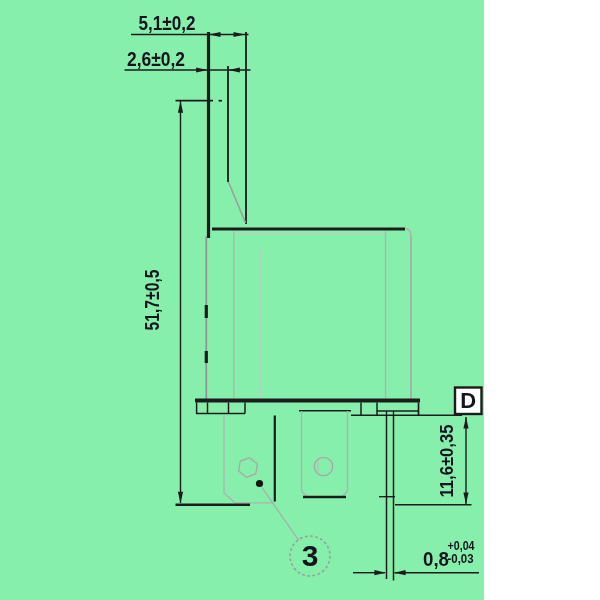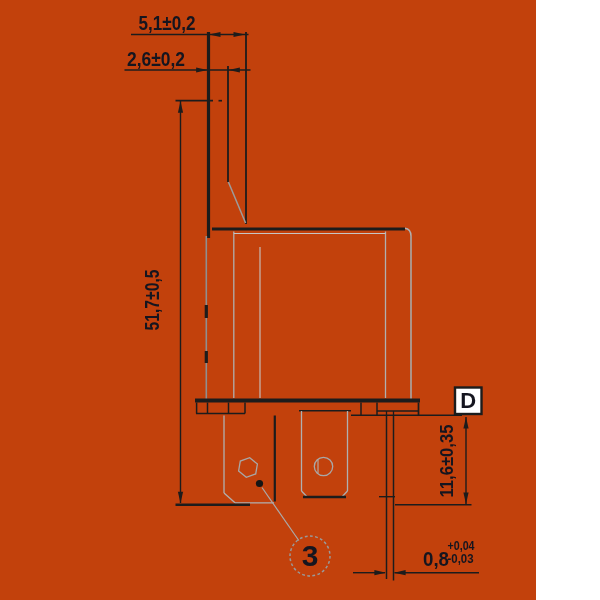--- a/index.html
+++ b/index.html
@@ -1,16 +1,16 @@
 <!DOCTYPE html>
 <html><head>
 <meta charset="utf-8">
 <style>
   html,body{margin:0;padding:0;background:#ffffff;}
-  .canvas{position:relative;width:536px;height:600px;background:#c2410c;overflow:hidden;
+  .canvas{position:relative;width:484px;height:600px;background:#86efac;overflow:hidden;
           font-family:"Liberation Sans", sans-serif;}
   svg{position:absolute;left:0;top:0;}
   .dim-text{font-family:"Liberation Sans", sans-serif;font-weight:700;fill:#15151f;}
   .dk{stroke:#1c1c1c;fill:none;}
   .lt{stroke:#b0b0b0;fill:none;}
   .lt2{stroke:#c6c6c6;fill:none;}
   .arrow{fill:#1c1c1c;stroke:none;}
 </style>
 </head>
 <body>

